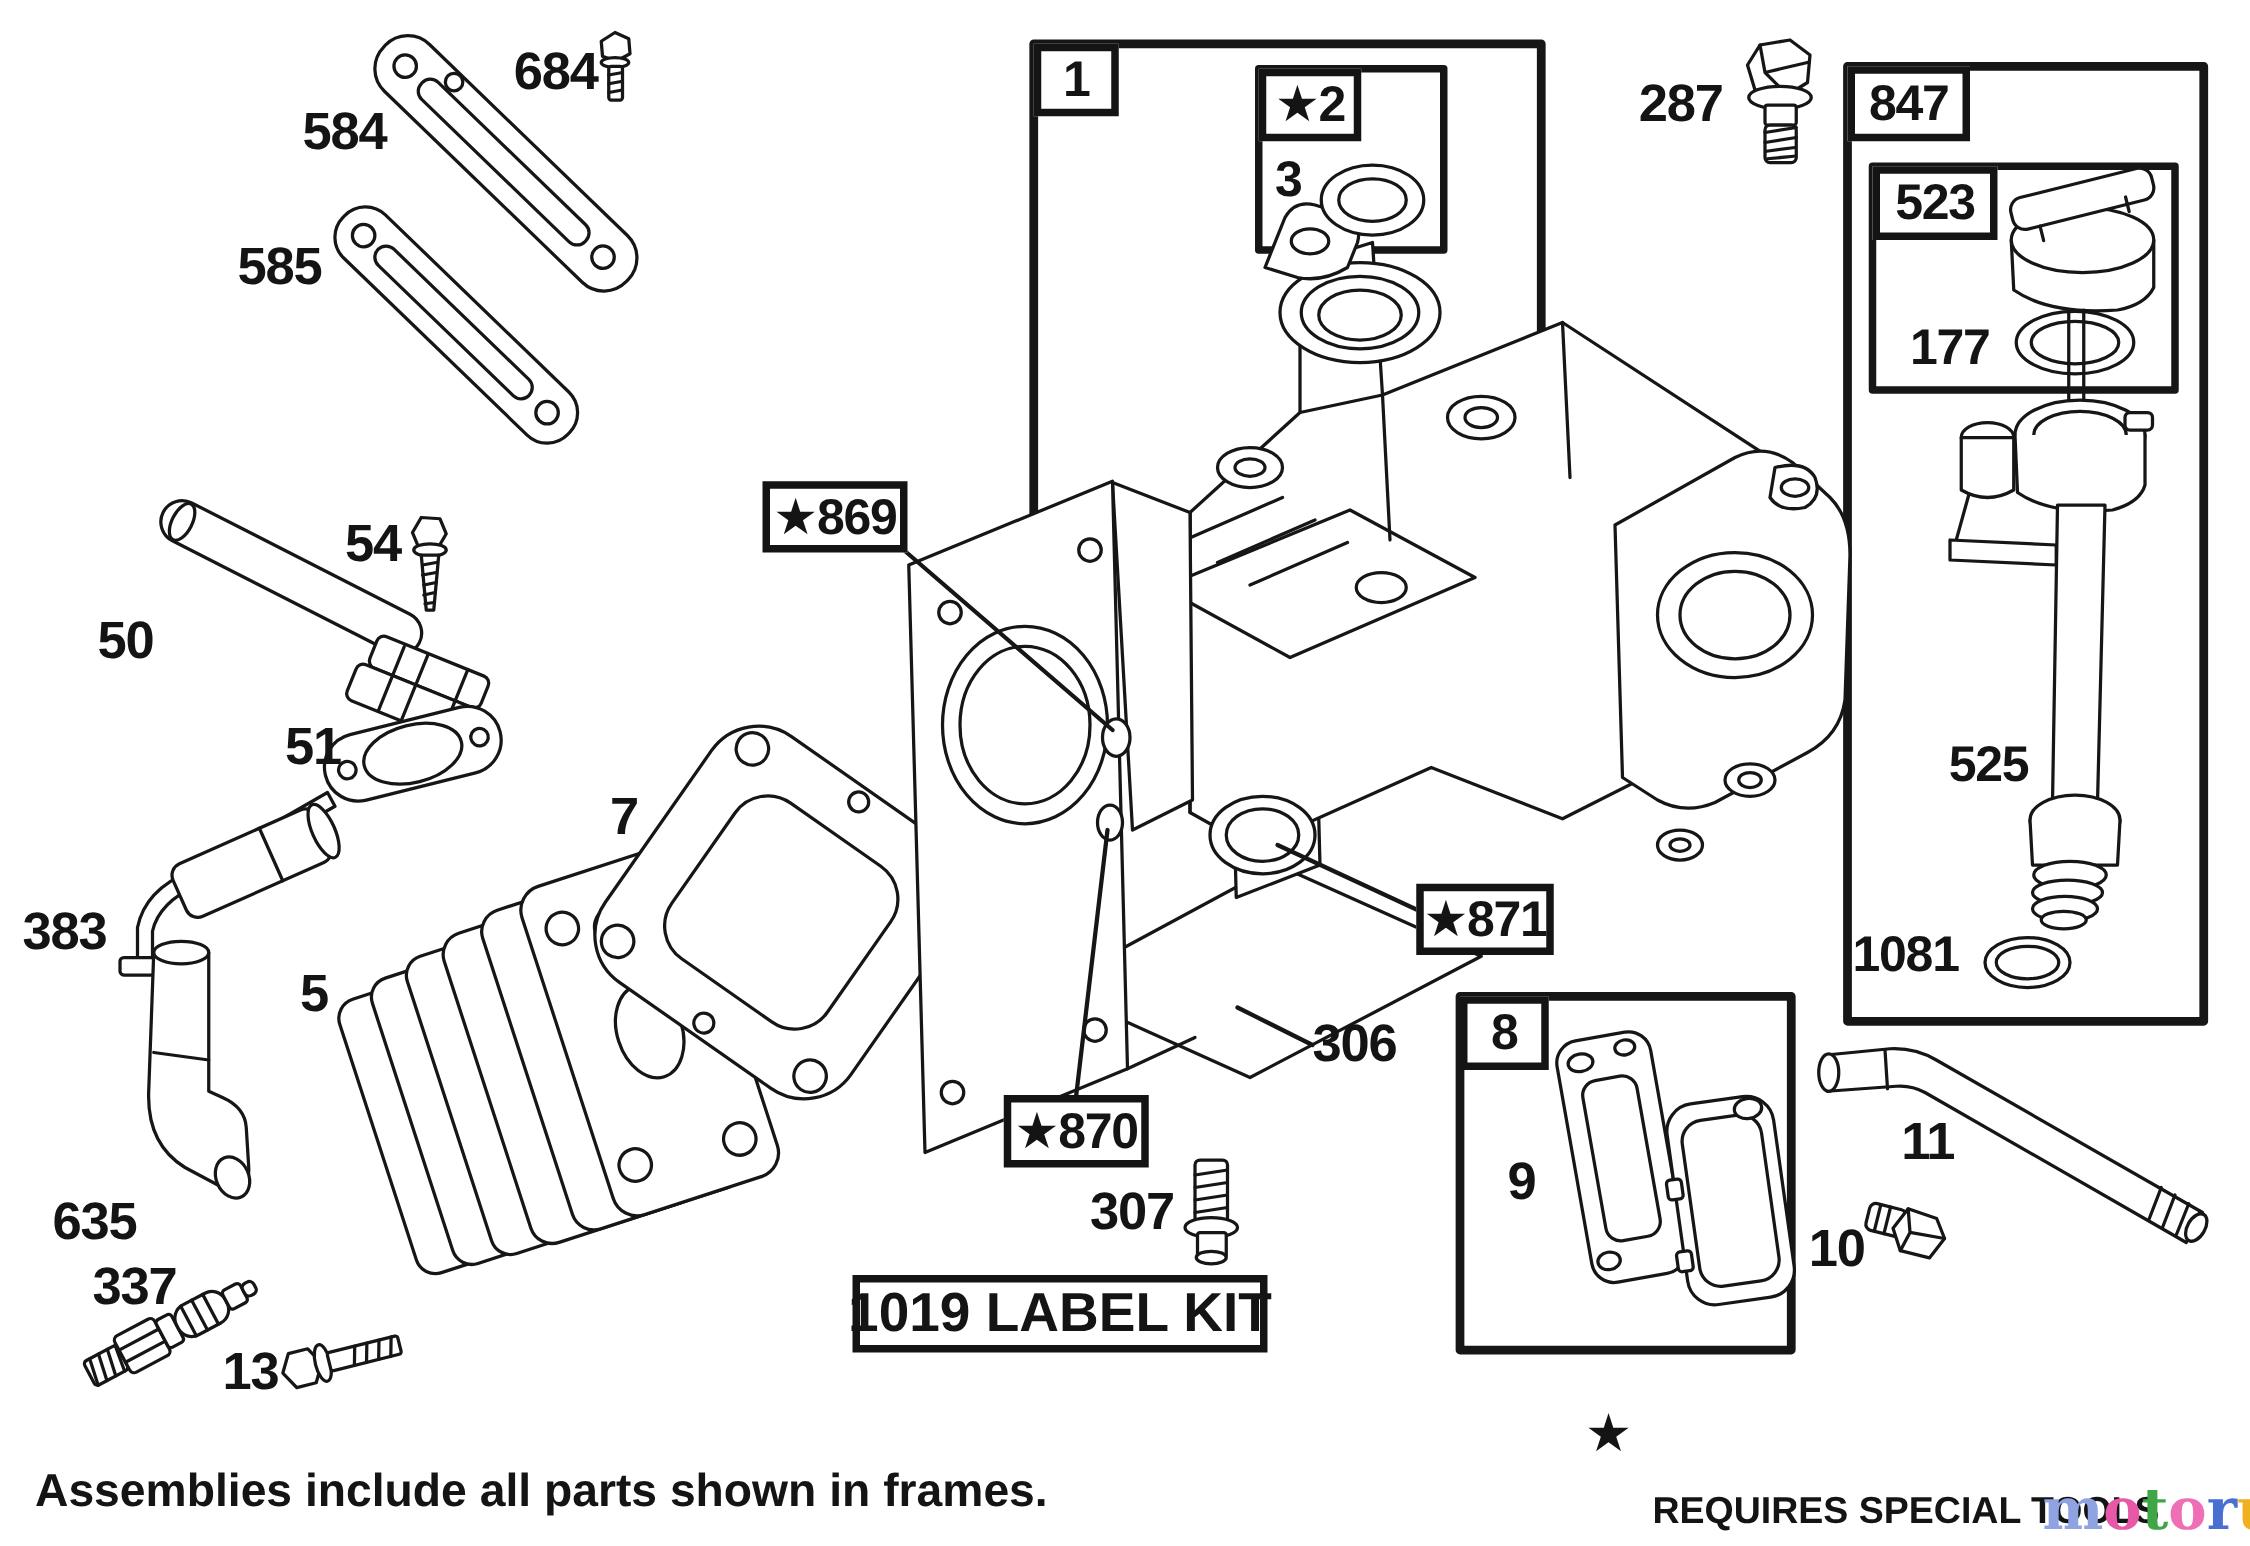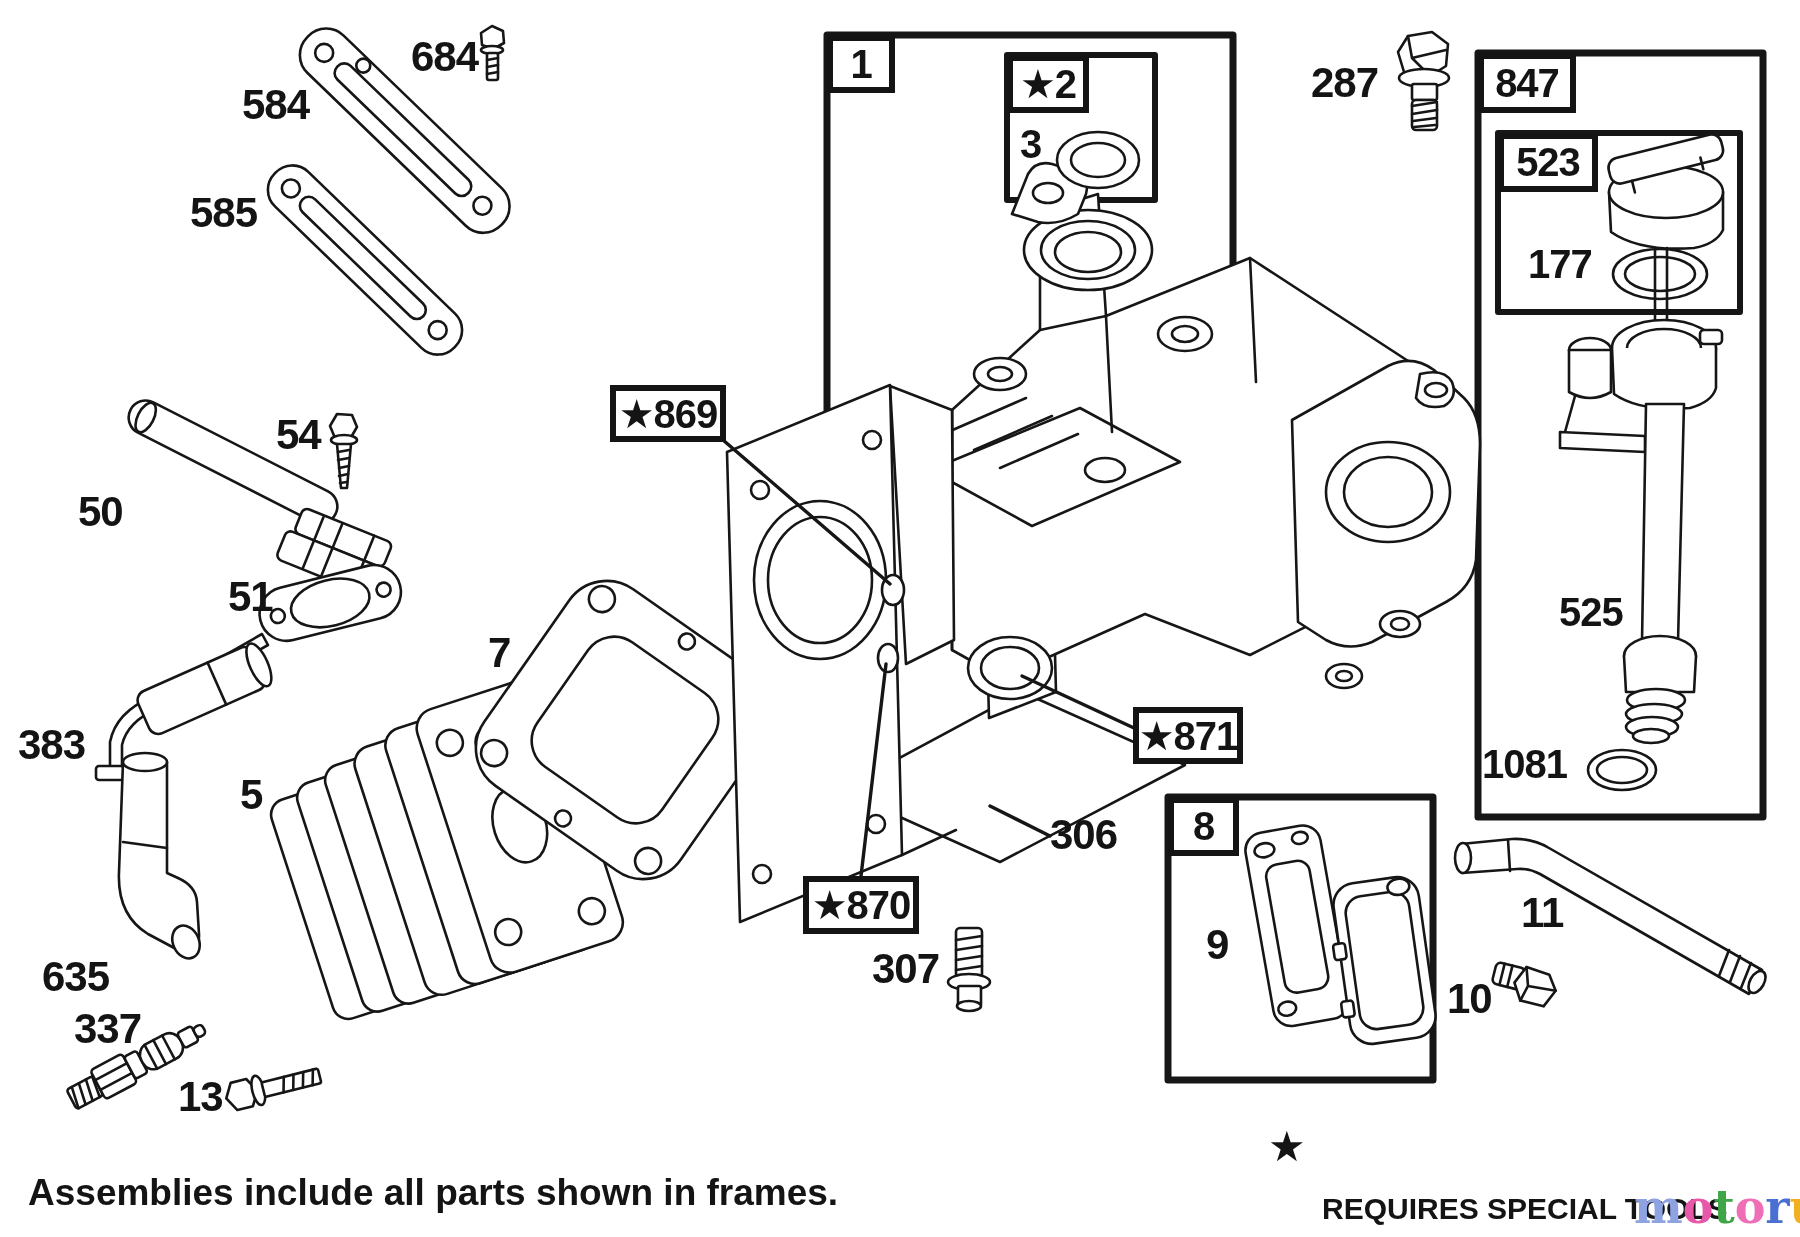--- a/index.html
+++ b/index.html
@@ -297,37 +297,38 @@
 <div class="plabel" style="left:18px;top:724px">383</div>
 <div class="plabel" style="left:240px;top:774px">5</div>
 <div class="plabel" style="left:42px;top:956px">635</div>
 <div class="plabel" style="left:74px;top:1008px">337</div>
 <div class="plabel" style="left:178px;top:1076px">13</div>
 <div class="plabel" style="left:488px;top:632px">7</div>
 <div class="plabel sm" style="left:1020px;top:124px">3</div>
 <div class="plabel" style="left:1050px;top:814px">306</div>
 <div class="plabel" style="left:872px;top:948px">307</div>
 <div class="plabel" style="left:1311px;top:62px">287</div>
-<div class="plabel sm" style="left:1528px;top:244px">177</div>
+<div class="plabel sm" style="left:1528px;top:258px">177</div>
 <div class="plabel sm" style="left:1559px;top:592px">525</div>
 <div class="plabel sm" style="left:1482px;top:744px">1081</div>
 <div class="plabel" style="left:1206px;top:924px">9</div>
 <div class="plabel" style="left:1521px;top:892px">11</div>
 <div class="plabel" style="left:1447px;top:978px">10</div>
 
 <div class="boxlabel" style="left:827px;top:35px;width:68px;height:58px">1</div>
 <div class="boxlabel" style="left:1007px;top:55px;width:82px;height:58px">★2</div>
 <div class="boxlabel" style="left:1478px;top:53px;width:98px;height:60px">847</div>
 <div class="boxlabel" style="left:1498px;top:133px;width:100px;height:59px">523</div>
 <div class="boxlabel" style="left:1168px;top:797px;width:71px;height:59px">8</div>
 
 <div class="boxlabel" style="left:610px;top:385px;width:116px;height:57px">★869</div>
 <div class="boxlabel" style="left:803px;top:876px;width:116px;height:58px">★870</div>
 <div class="boxlabel" style="left:1133px;top:707px;width:110px;height:57px">★871</div>
 
+<div class="kitbox" style="left:682px;top:1020px;width:332px;height:62px">1019 LABEL KIT</div>
 
 <div class="footer">Assemblies include all parts shown in frames.</div>
 
 <div class="note-star">★</div>
 <div class="note">
   <div>REQUIRES SPECIAL TOOLS</div>
   
   
 </div>
 

